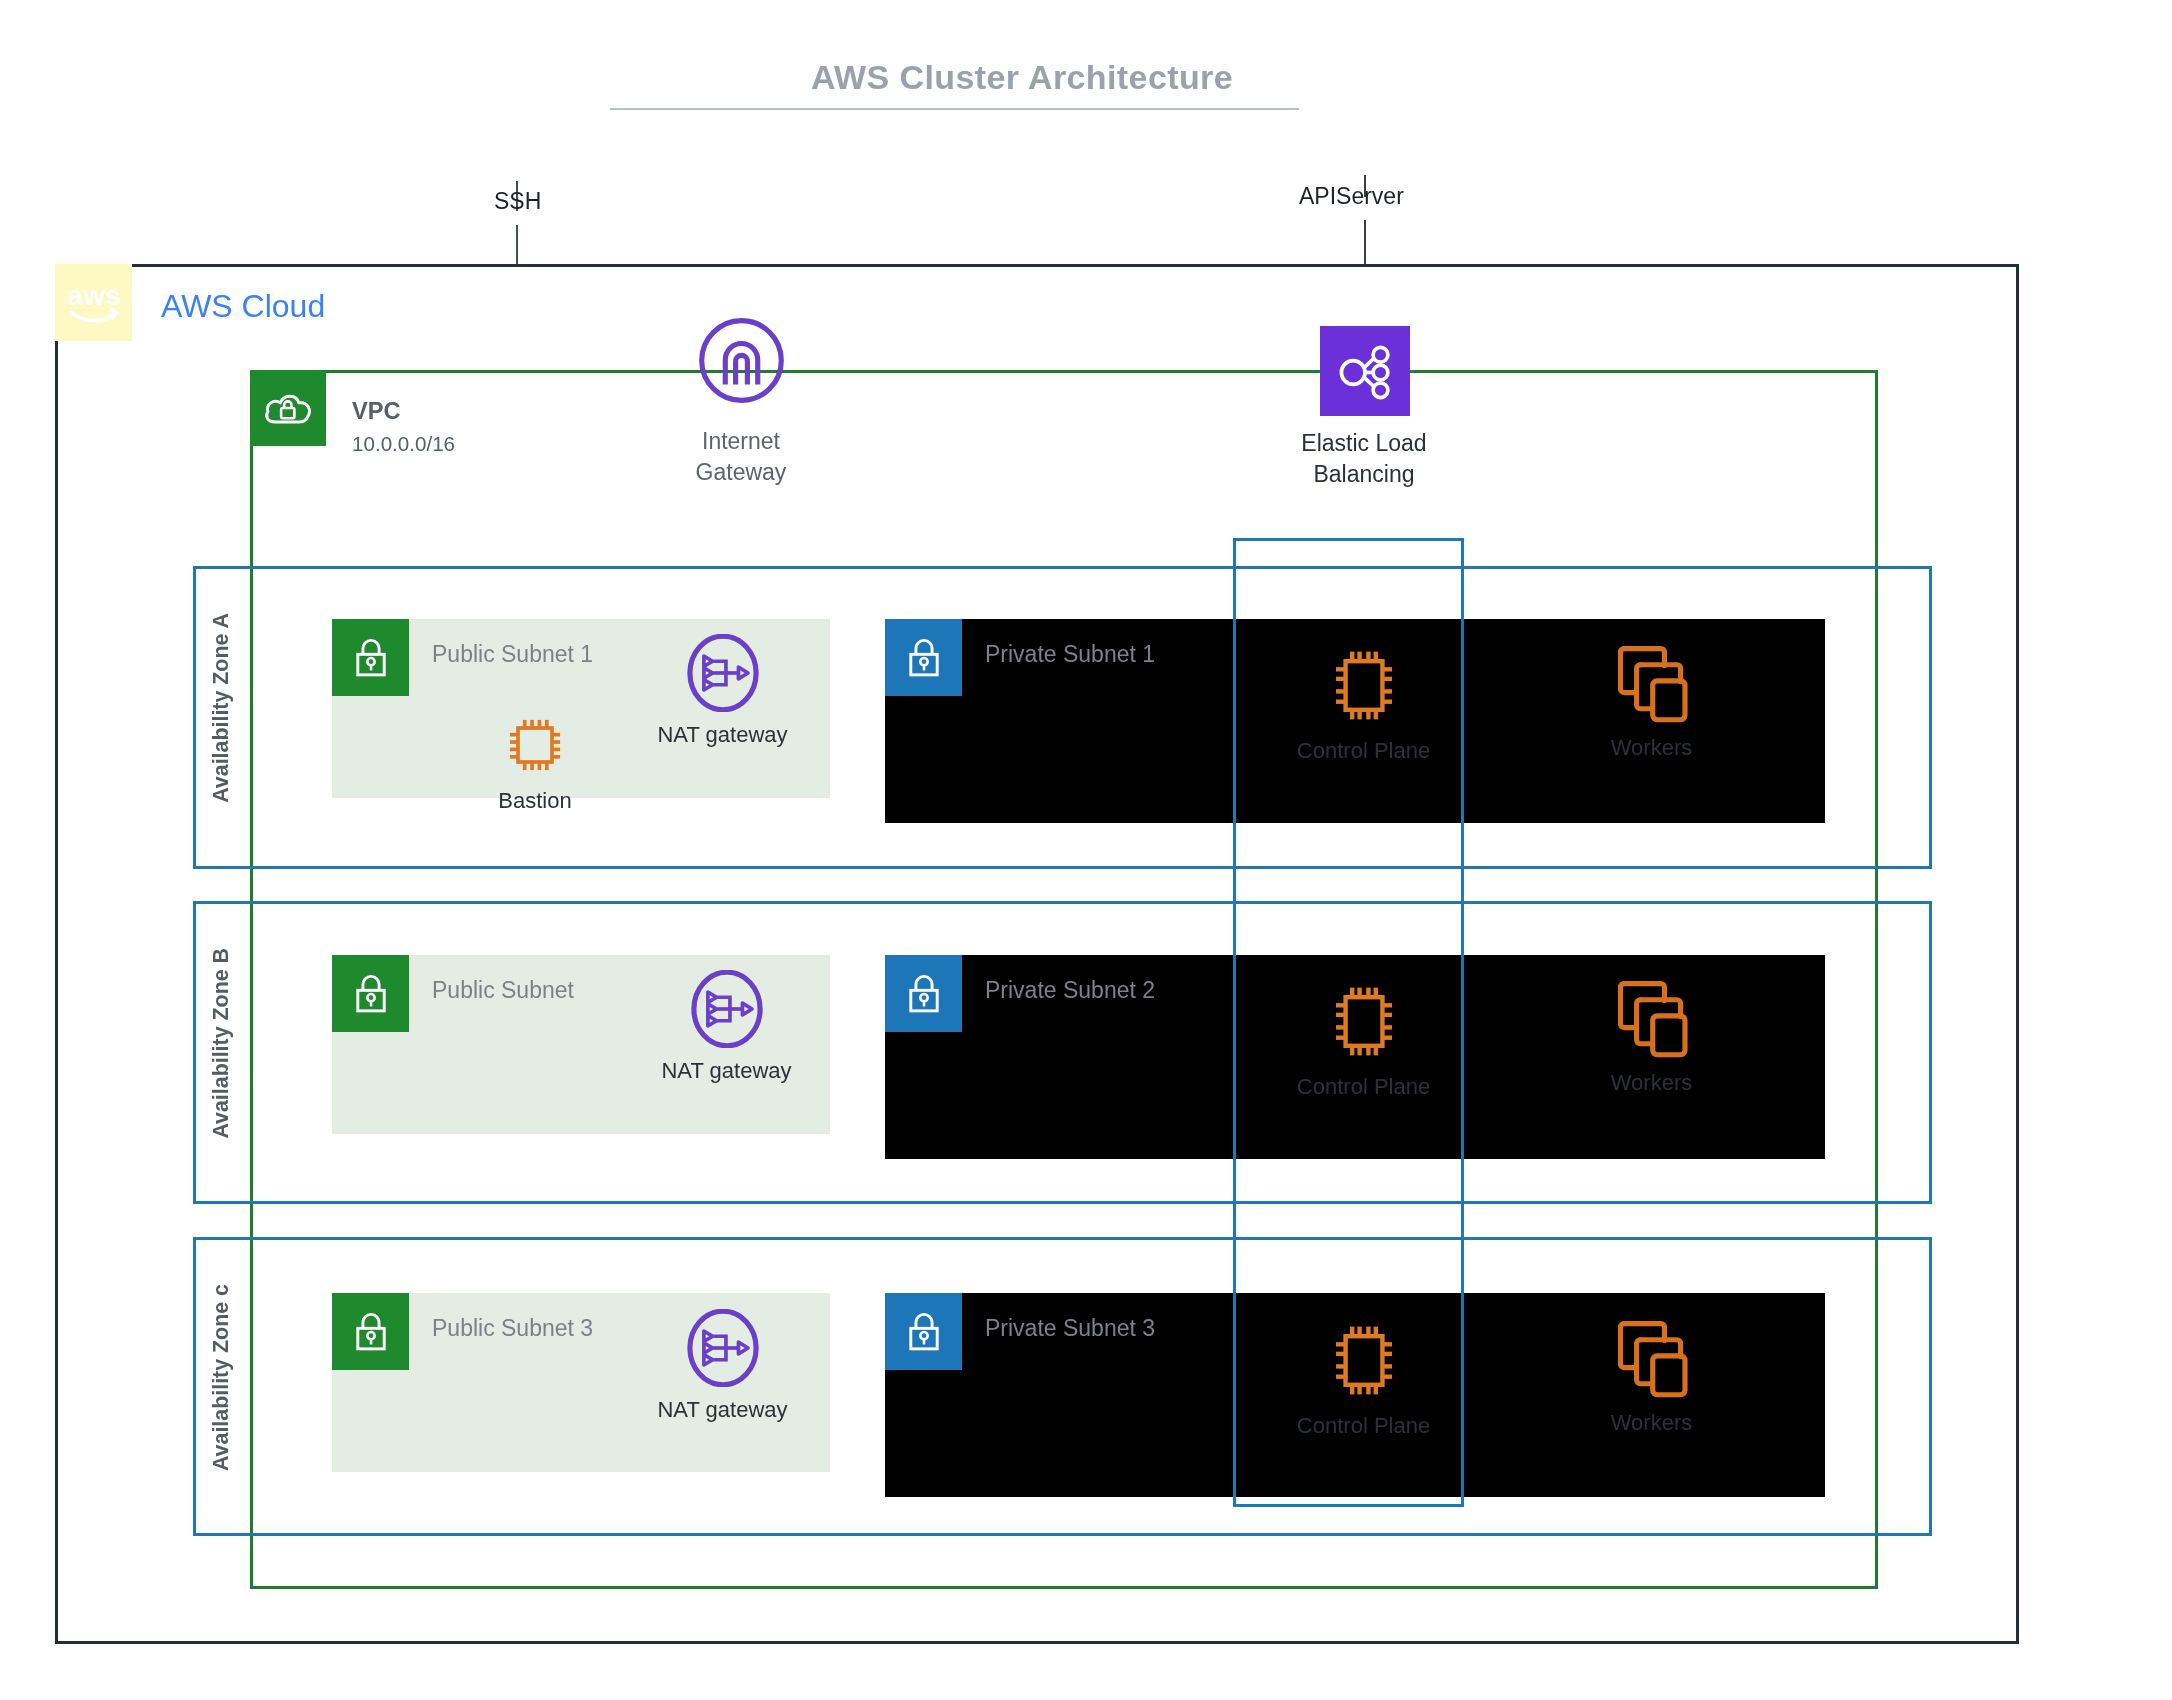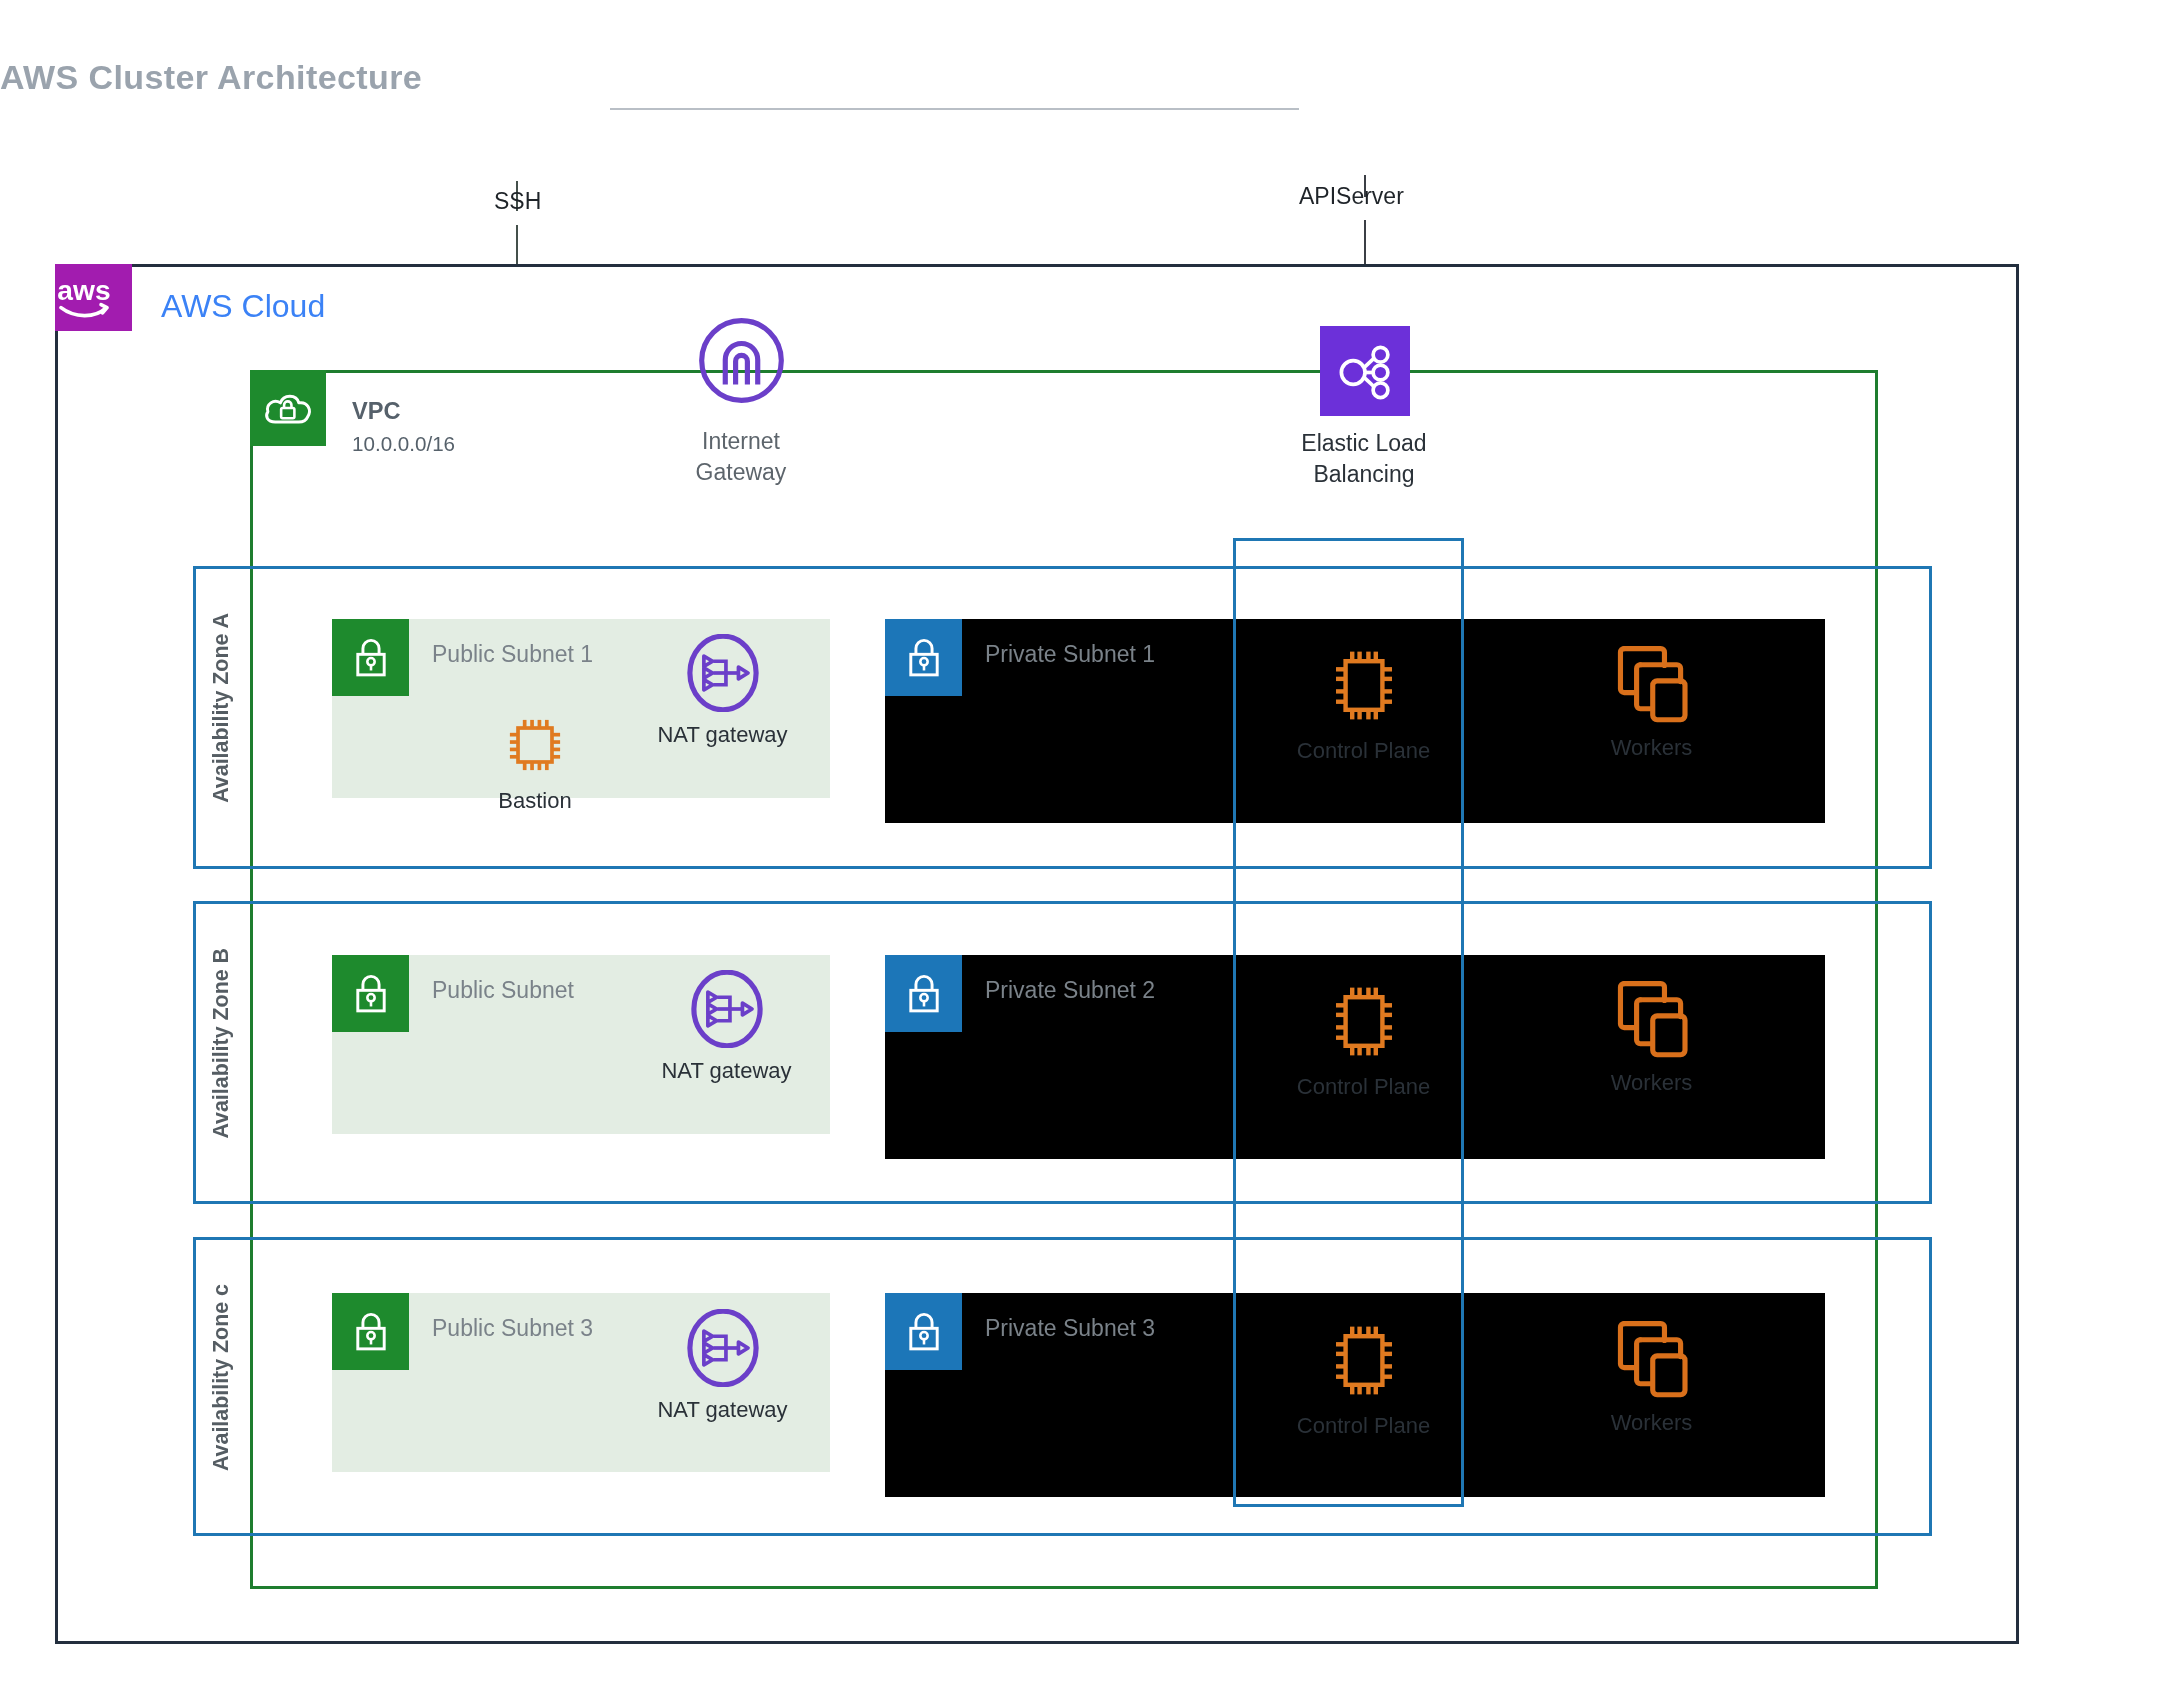--- a/index.html
+++ b/index.html
@@ -1,23 +1,23 @@
 <!DOCTYPE html>
 <html style="font-size:11.8px"><head>
 <meta charset="utf-8">
 <style>
   html,body{margin:0;padding:0;background:#fff;}
   body{width:2172px;height:1700px;position:relative;font-family:"Liberation Sans",sans-serif;-webkit-font-smoothing:antialiased;}
   .abs{position:absolute;}
   
-  #title{left:0;top:58px;width:2044px;text-align:left;font-size:34px;font-weight:bold;color:#9aa3ad;letter-spacing:0.4px;}
+  #title{left:0;top:58px;width:2044px;text-align:center;font-size:34px;font-weight:bold;color:#9aa3ad;letter-spacing:0.4px;}
   #title-rule{left:610px;top:108px;width:689px;height:2.2px;background:#b9bfc6;}
   
   #aws-cloud-box{left:55px;top:264px;width:1964px;height:1380px;border:3.7px solid #232F3E;box-sizing:border-box;background:#fff;}
-  #aws-logo{left:55px;top:264px;width:77px;height:67px;background:#a21caf;display:flex;align-items:center;justify-content:flex-start;}
+  #aws-logo{left:55px;top:264px;width:77px;height:77px;background:#fef9c3;display:flex;align-items:center;justify-content:center;}
   #aws-cloud-label{left:161px;top:288px;font-size:32px;font-weight:normal;color:#3b82f6;}
   #vpc-box{left:250px;top:370px;width:1628px;height:1219px;border:3.7px solid #1E7D2E;box-sizing:border-box;}
   #vpc-icon{left:250px;top:370px;width:76px;height:76px;background:#1E8A2D;display:flex;align-items:center;justify-content:center;}
   #vpc-label{left:352px;top:400px;font-size:23.6px;font-weight:bold;color:#56616b;line-height:1;}
   #vpc-cidr{left:352px;top:434px;font-size:20.6px;color:#56616b;line-height:1;}
   
   .az-box{left:193px;width:1739px;border:3.7px solid #1F77B4;box-sizing:border-box;}
   .az-label{position:absolute;left:0px;font-size:21.4px;font-weight:bold;color:#555d63;
     writing-mode:vertical-rl;transform:rotate(180deg);white-space:nowrap;}
   

